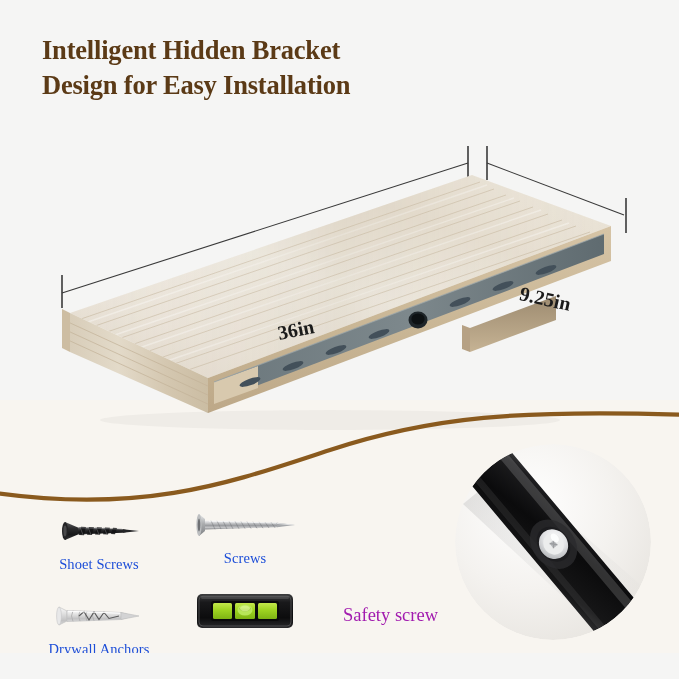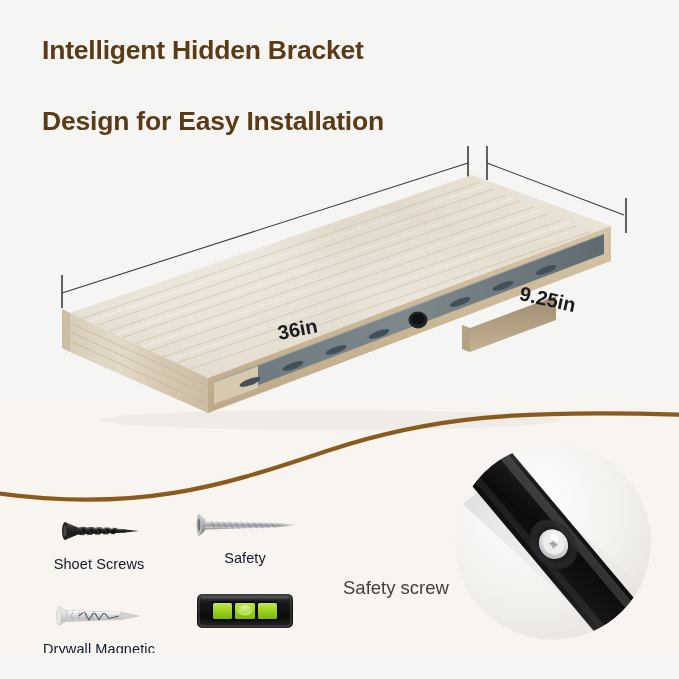--- a/index.html
+++ b/index.html
@@ -3,67 +3,67 @@
 <meta charset="utf-8">
 <style>
   html,body{margin:0;padding:0;}
   body{
     width:679px;height:679px;
     background:#f5f5f4;
     font-family:"Liberation Sans", sans-serif;
     overflow:hidden;
     position:relative;
   }
-  #stage{position:relative;width:679px;height:653px;overflow:hidden;background:#f5f5f4;}
+  #stage{position:relative;width:679px;height:653px;overflow:hidden;background:#f5f5f4;font-family:Liberation Serif, serif;}
 
   
   .bg-top{position:absolute;left:0;top:0;width:679px;height:470px;background:#f5f5f4;}
   .bg-bottom{position:absolute;left:0;top:400px;width:679px;height:279px;background:#f8f5f0;}
   .wave-svg{position:absolute;left:0;top:395px;width:679px;height:120px;}
 
   
   .heading{
     position:absolute;left:42px;top:33px;width:560px;
     font-size:26.5px;font-weight:bold;line-height:1.32;
     color:#5b3a16;letter-spacing:-.2px;
   }
-  .heading .l2{display:block;margin-top:36px;}
+  .heading .l2{display:block;}
 
   
   .shelf-wrap{position:absolute;left:0;top:130px;width:679px;height:300px;}
   .dim-label{
     position:absolute;font-size:20px;font-weight:bold;color:#1b1b1b;
     white-space:nowrap;
   }
   .dim-36{left:278px;top:192px;transform:rotate(-11.2deg);transform-origin:left center;}
   .dim-925{left:520px;top:152px;transform:rotate(12.5deg);transform-origin:left center;}
 
   
   .acc-grid{position:absolute;left:18px;top:500px;width:310px;height:165px;}
   .acc-cell{position:absolute;width:150px;text-align:center;}
   .acc-cell .icon-box{height:45px;display:flex;align-items:center;justify-content:center;}
   .acc-cell .acc-label{
-    font-size:14.5px;color:#0f172a;margin-top:3px;font-weight:500;
+    font-size:14.5px;color:#1d4ed8;margin-top:3px;font-weight:500;
     letter-spacing:.1px;
   }
   .acc-0{left:6px;top:8px;}
   .acc-1{left:152px;top:2px;}
   .acc-2{left:6px;top:93px;}
   .acc-3{left:152px;top:88px;}
 
   
   .inset-circle{
     position:absolute;left:455px;top:444px;width:196px;height:196px;
     border-radius:50%;overflow:hidden;
   }
 
   
   .safety-text{
-    position:absolute;left:343px;top:575px;
-    font-size:18.5px;line-height:1.45;color:#404040;
+    position:absolute;left:343px;top:602px;
+    font-size:18.5px;line-height:1.45;color:#a21caf;
   }
   .safety-text span{display:block;}
 </style>
 </head>
 <body>
 
 <div id="stage">
 
   <div class="bg-top"></div>
   <div class="bg-bottom"></div>
@@ -288,21 +288,21 @@
             <path d="M82,14.2 L86,19.8"></path>
           </g>
           <g stroke="#ffffff" stroke-width=".8" opacity=".8" fill="none">
             <path d="M20,13.1 L87,15.1"></path>
           </g>
 
           <path d="M88,14.8 L106,17 L88,19.2 Z" fill="#a6a8ab"></path>
           <path d="M88,15.4 L104,17" stroke="#e6e7e8" stroke-width=".9" fill="none"></path>
         </svg>
       </div>
-      <div class="acc-label">Safety</div>
+      <div class="acc-label">Screws</div>
     </div>
 
     <div class="acc-cell acc-2">
       <div class="icon-box">
         <svg width="100" height="34" viewBox="0 0 100 34">
           <defs>
             <linearGradient id="anchG" x1="0" y1="0" x2="0" y2="1">
               <stop offset="0%" stop-color="#fbfbfb"></stop>
               <stop offset="40%" stop-color="#dedede"></stop>
               <stop offset="75%" stop-color="#c2c2c3"></stop>
@@ -322,21 +322,21 @@
             <path d="M45,12.3 Q42,17 45,21.7"></path>
           </g>
 
           <path d="M30,17 L35,12.6 L40,21 L45,12.9 L50,20.6 L55,13.4 L60,19.5 L70,17" fill="none" stroke="#5a5a5b" stroke-width="1.1"></path>
 
           <path d="M19,12.2 L71,14.1" stroke="#ffffff" stroke-width="1.1" opacity=".9" fill="none"></path>
 
           <path d="M72,13.5 L90,17 L72,20.5 Z" fill="#d3d3d4" stroke="#bdbdbe" stroke-width=".6"></path>
         </svg>
       </div>
-      <div class="acc-label">Drywall Magnetic</div>
+      <div class="acc-label">Drywall Anchors</div>
     </div>
 
     <div class="acc-cell acc-3">
       <div class="icon-box">
         <svg width="104" height="42" viewBox="0 0 104 42">
           <defs>
             <linearGradient id="lvlBody" x1="0" y1="0" x2="0" y2="1">
               <stop offset="0%" stop-color="#3d3d3f"></stop>
               <stop offset="25%" stop-color="#19191b"></stop>
               <stop offset="70%" stop-color="#0c0c0d"></stop>

